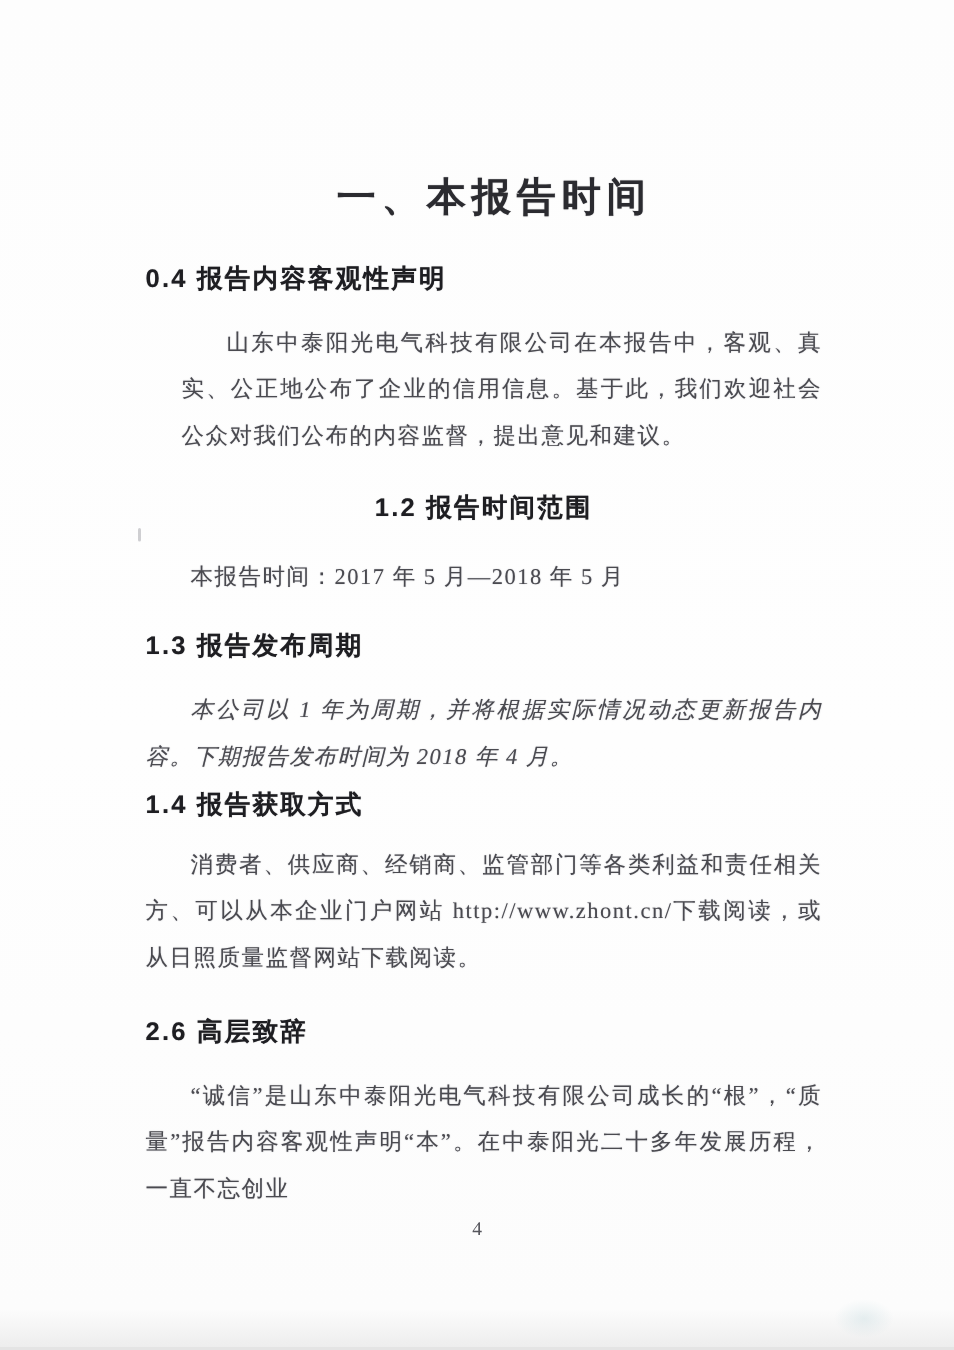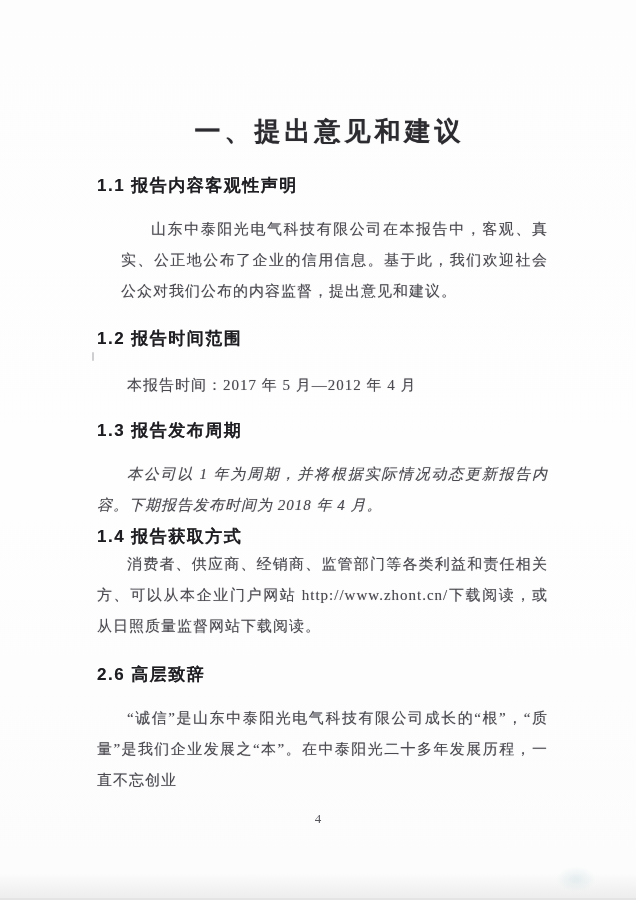--- a/index.html
+++ b/index.html
@@ -36,38 +36,38 @@
     margin: 0;
     font-family: "Liberation Sans", sans-serif;
     font-size: 17px;
     line-height: 24px;
     font-weight: 700;
     letter-spacing: 1.5px;
     color: #1e1e22;
     text-shadow: 0 0 0.5px rgba(30,30,35,0.5);
   }
   .h-11 { margin-top: 24px; }
-  .h-12 { margin-top: 20px; }
+  .h-12 { margin-top: 20px; text-align: center; }
   .h-13 { margin-top: 18px; }
   .h-14 { margin-top: 4px; }
   .h-15 { margin-top: 21px; }
   .para {
     margin: 0;
     font-size: 15px;
     line-height: 31px;
     letter-spacing: 1px;
     text-indent: 2em;
     text-align: justify;
     color: #4a4a50;
     text-shadow: 0 0 0.8px rgba(80,80,90,0.45);
   }
   .p-11 { margin-top: 16px; margin-left: 24px; }
   .p-12 { margin-top: 19px; text-align: left; }
   .p-13 { margin-top: 16px; font-style: italic; }
-  .p-14 { }
+  .p-14 { margin-top: 13px; }
   .p-15 { margin-top: 16px; }
   .page-number {
     position: absolute;
     top: 811px;
     left: 0;
     width: 100%;
     text-align: center;
     font-size: 13px;
     letter-spacing: 0;
     color: #55555c;
@@ -99,45 +99,45 @@
     height: 2px;
     background: #e4e4e4;
   }
 </style>
 </head>
 <body>
 
 <div class="page">
   <div class="content">
 
-    <h1 class="doc-title">一、提出意见和建议</h1>
+    <h1 class="doc-title">一、本报告时间</h1>
 
     <section>
-      <h2 class="sec-heading h-11">1.1 报告内容客观性声明</h2>
+      <h2 class="sec-heading h-11">0.4 报告内容客观性声明</h2>
       <p class="para p-11">山东中泰阳光电气科技有限公司在本报告中，客观、真实、公正地公布了企业的信用信息。基于此，我们欢迎社会公众对我们公布的内容监督，提出意见和建议。</p>
     </section>
 
     <section>
       <h2 class="sec-heading h-12">1.2 报告时间范围</h2>
-      <p class="para p-12">本报告时间：2017 年 5 月—2012 年 4 月</p>
+      <p class="para p-12">本报告时间：2017 年 5 月—2018 年 5 月</p>
     </section>
 
     <section>
       <h2 class="sec-heading h-13">1.3 报告发布周期</h2>
       <p class="para p-13">本公司以 1 年为周期，并将根据实际情况动态更新报告内容。下期报告发布时间为 2018 年 4 月。</p>
     </section>
 
     <section>
       <h2 class="sec-heading h-14">1.4 报告获取方式</h2>
       <p class="para p-14">消费者、供应商、经销商、监管部门等各类利益和责任相关方、可以从本企业门户网站 http://www.zhont.cn/下载阅读，或从日照质量监督网站下载阅读。</p>
     </section>
 
     <section>
       <h2 class="sec-heading h-15">2.6 高层致辞</h2>
-      <p class="para p-15">“诚信”是山东中泰阳光电气科技有限公司成长的“根”，“质量”是我们企业发展之“本”。在中泰阳光二十多年发展历程，一直不忘创业</p>
+      <p class="para p-15">“诚信”是山东中泰阳光电气科技有限公司成长的“根”，“质量”报告内容客观性声明“本”。在中泰阳光二十多年发展历程，一直不忘创业</p>
     </section>
 
   </div>
 
   <div class="page-number">4</div>
 
   <div class="artifact artifact-tick"></div>
   <div class="artifact artifact-smudge"></div>
   <div class="artifact artifact-edge"></div>
 </div>

